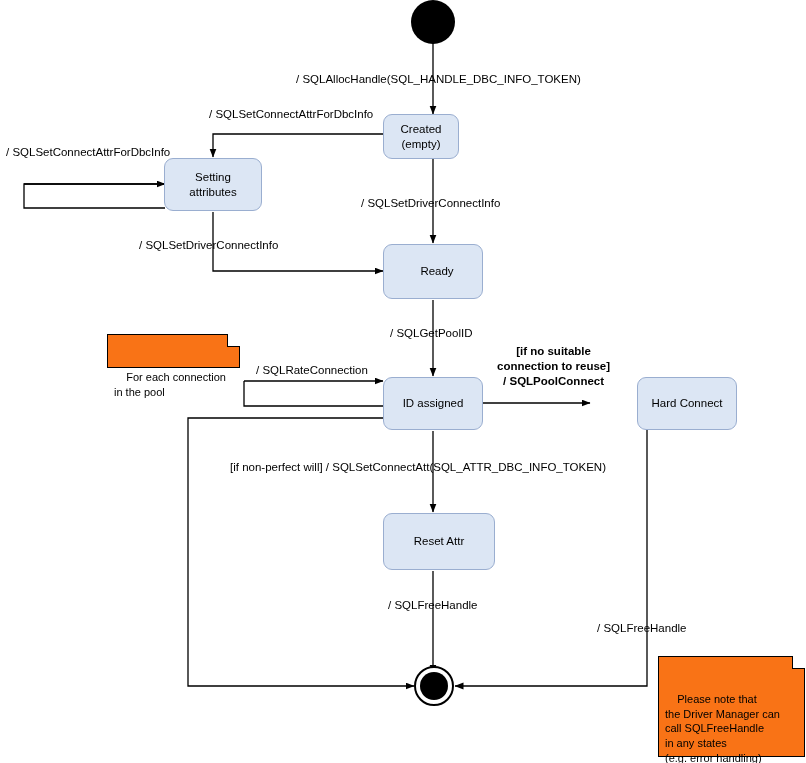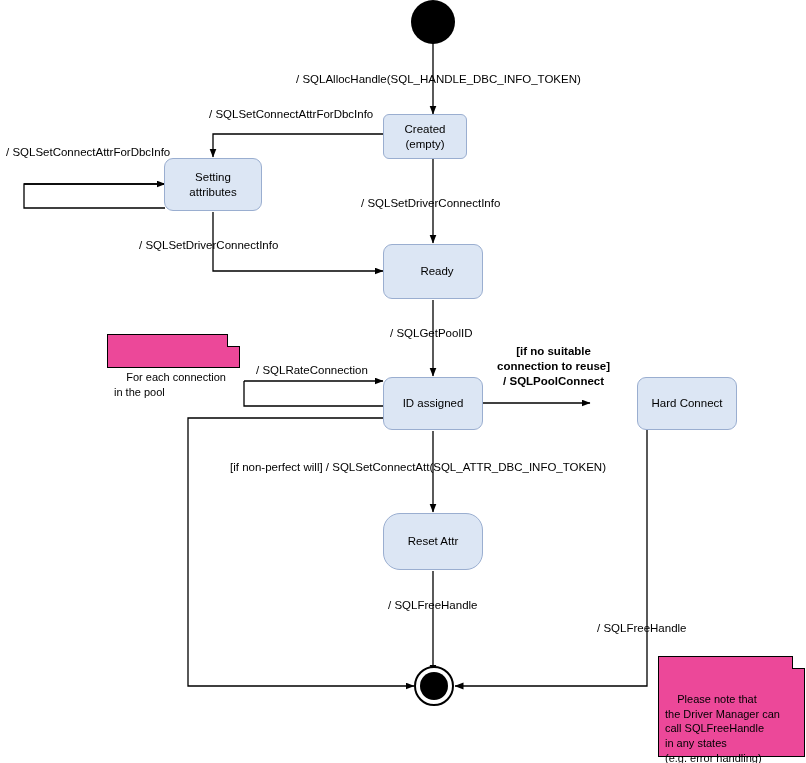--- a/index.html
+++ b/index.html
@@ -44,21 +44,21 @@
     font-size: 11.5px;
     color: #000000;
     white-space: pre;
     line-height: 1.3;
   }
   .edge-label.center {
     text-align: center;
   }
   .note {
     position: absolute;
-    background: #ec4899;
+    background: #f97316;
     border: 1px solid #000000;
     box-sizing: border-box;
     font-size: 11px;
     color: #000000;
     line-height: 1.35;
     padding: 5px 6px;
     white-space: pre;
   }
   .note .fold {
     position: absolute;
@@ -129,42 +129,42 @@
       <path d="M433,571 L433,673" marker-end="url(#arrow)"></path>
 
       <path d="M383,418 L188,418 L188,686 L414,686" marker-end="url(#arrow)"></path>
 
       <path d="M647,430 L647,686 L455,686" marker-end="url(#arrow)"></path>
     </g>
   </svg>
 
   <div class="initial-node" style="left:411px; top:0px; width:44px; height:44px;"></div>
 
-  <div class="state-node" style="left:383px; top:114px; width:84px; height:45px;border-radius:6px;">
+  <div class="state-node" style="left:383px; top:114px; width:76px; height:45px;">
     <span>Created (empty)</span>
   </div>
 
   <div class="state-node" style="left:164px; top:158px; width:98px; height:53px; white-space:pre;">
     <span>Setting
 attributes</span>
   </div>
 
   <div class="state-node" style="left:383px; top:244px; width:100px; height:55px;padding-left:8px;">
     <span>Ready</span>
   </div>
 
   <div class="state-node" style="left:383px; top:377px; width:100px; height:53px;">
     <span>ID assigned</span>
   </div>
 
   <div class="state-node" style="left:597px; top:377px; width:100px; height:53px;margin-left:40px;">
     <span>Hard Connect</span>
   </div>
 
-  <div class="state-node" style="left:383px; top:513px; width:100px; height:57px;border-radius:17px;">
+  <div class="state-node" style="left:383px; top:513px; width:112px; height:57px;">
     <span>Reset Attr</span>
   </div>
 
   <div class="final-node" style="left:414px; top:666px; width:40px; height:40px;">
     <span class="inner"></span>
   </div>
 
   <div class="edge-label" style="left:296px; top:72px;">/ SQLAllocHandle(SQL_HANDLE_DBC_INFO_TOKEN)</div>
   <div class="edge-label" style="left:209px; top:107px;">/ SQLSetConnectAttrForDbcInfo</div>
   <div class="edge-label" style="left:6px; top:145px;">/ SQLSetConnectAttrForDbcInfo</div>

